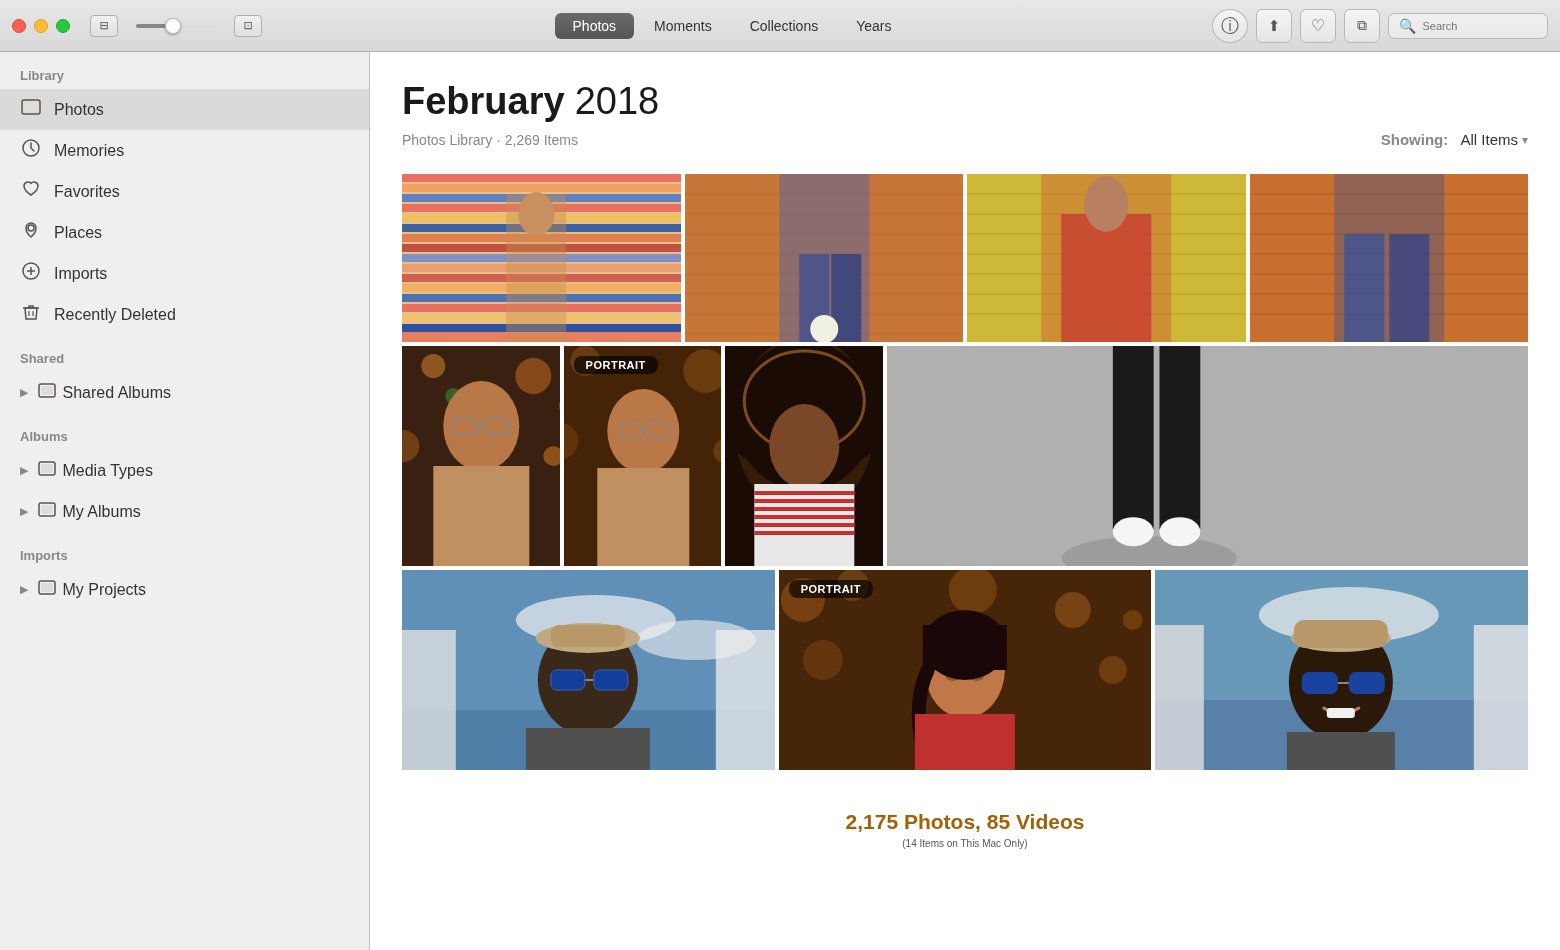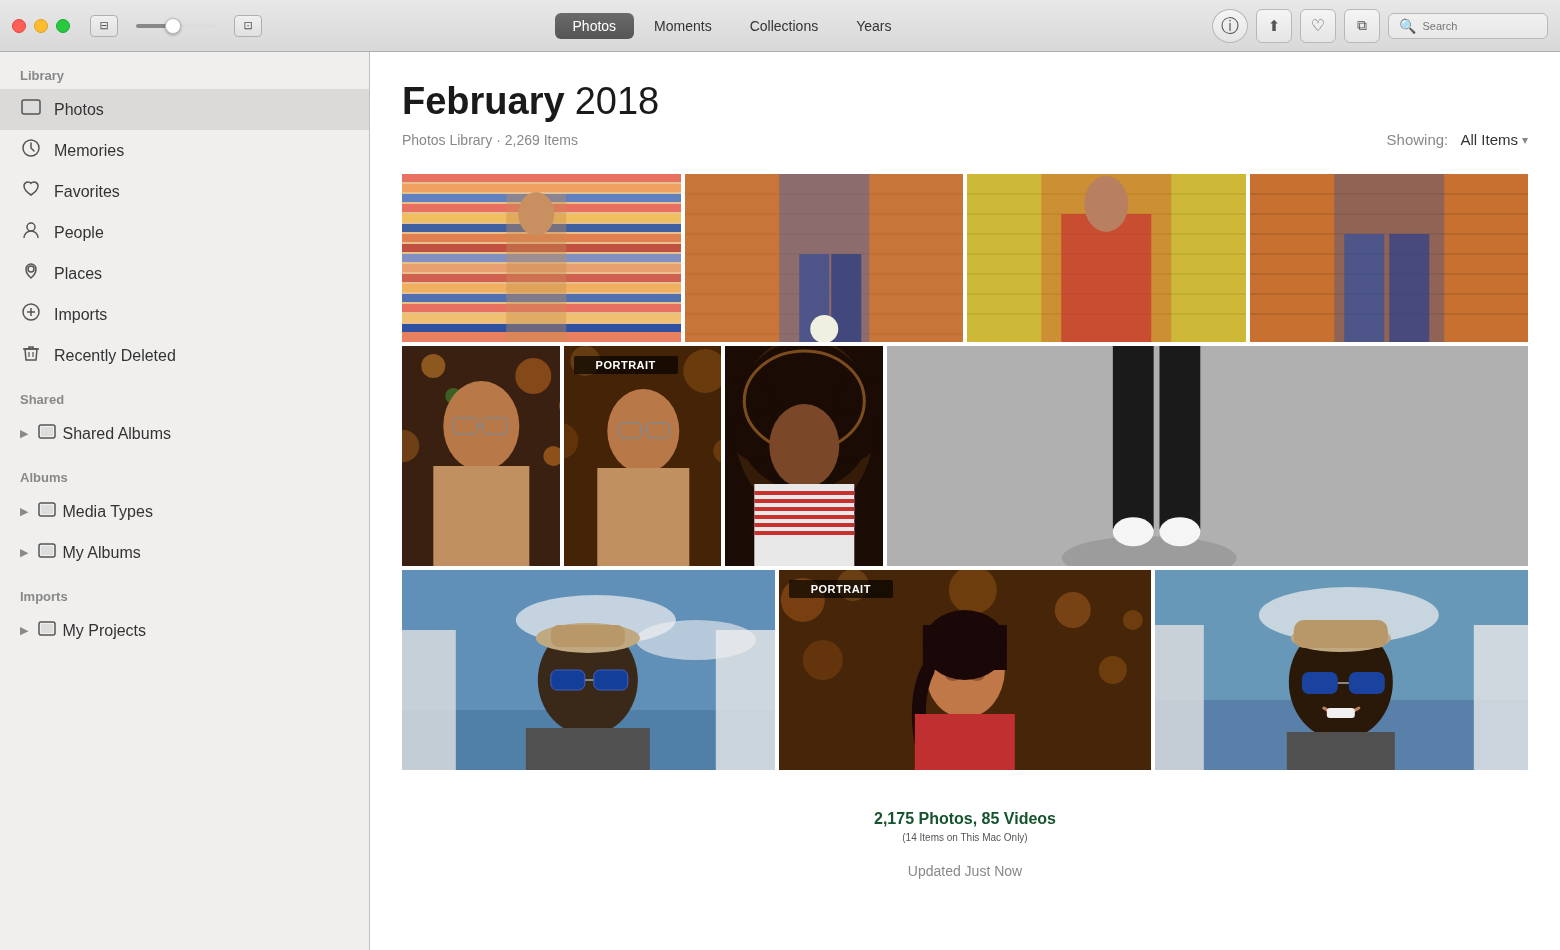--- a/index.html
+++ b/index.html
@@ -239,21 +239,21 @@
     }
     .showing-dropdown {
       display: flex;
       align-items: center;
       gap: 4px;
       font-size: 15px;
       color: #333;
       cursor: pointer;
     }
     .showing-label {
-      font-weight: 400;
+      font-weight: 700;
       color: #888;
     }
     .showing-value {
       font-weight: 500;
       color: #333;
     }
 
     
     .photo-grid {
       display: grid;
@@ -295,36 +295,36 @@
     
     .portrait-badge {
       position: absolute;
       top: 10px;
       left: 10px;
       background: rgba(0,0,0,0.65);
       color: white;
       font-size: 11px;
       font-weight: 600;
       letter-spacing: 0.5px;
-      padding: 3px 22px;
-      border-radius: 2px;
+      padding: 3px 12px;
+      border-radius: 8px;
     }
 
     
     .row3 .photo-cell { height: 200px; }
 
     .footer-stats {
       text-align: center;
       margin-top: 40px;
       padding-bottom: 10px;
     }
     .footer-count {
-      font-size: 16px;
+      font-size: 21px;
       font-weight: 700;
-      color: #14532d;
+      color: #a16207;
       margin-bottom: 4px;
     }
     .footer-local {
       font-size: 10px;
       color: #555;
       margin-bottom: 20px;
     }
     .footer-updated {
       font-size: 14px;
       color: #888;
@@ -404,29 +404,20 @@
 
     <div class="sidebar-item">
       <span class="sidebar-icon">
         <svg width="20" height="20" viewBox="0 0 20 20" fill="none">
           <path d="M10 16s-7-4.5-7-9a4 4 0 0 1 7-2.7A4 4 0 0 1 17 7c0 4.5-7 9-7 9z" stroke="#555" stroke-width="1.5" fill="none"></path>
         </svg>
       </span>
       <span class="sidebar-item-label">Favorites</span>
     </div>
 
-    <div class="sidebar-item">
-      <span class="sidebar-icon">
-        <svg width="20" height="20" viewBox="0 0 20 20" fill="none">
-          <circle cx="10" cy="7" r="4" stroke="#555" stroke-width="1.5" fill="none"></circle>
-          <path d="M3 18c0-3.87 3.13-7 7-7s7 3.13 7 7" stroke="#555" stroke-width="1.5" fill="none"></path>
-        </svg>
-      </span>
-      <span class="sidebar-item-label">People</span>
-    </div>
 
     <div class="sidebar-item">
       <span class="sidebar-icon">
         <svg width="20" height="20" viewBox="0 0 20 20" fill="none">
           <circle cx="10" cy="8" r="3" stroke="#555" stroke-width="1.5" fill="none"></circle>
           <path d="M10 3C7.24 3 5 5.24 5 8c0 5 5 9 5 9s5-4 5-9c0-2.76-2.24-5-5-5z" stroke="#555" stroke-width="1.5" fill="none"></path>
         </svg>
       </span>
       <span class="sidebar-item-label">Places</span>
     </div>
@@ -796,17 +787,16 @@
           <rect x="178" y="138" width="28" height="10" rx="3" fill="#f0f0f0"></rect>
 
           <rect x="138" y="162" width="108" height="38" fill="#505050"></rect>
         </svg>
       </div>
     </div>
 
     <div class="footer-stats">
       <div class="footer-count">2,175 Photos, 85 Videos</div>
       <div class="footer-local">(14 Items on This Mac Only)</div>
-      <div class="footer-updated">Updated Just Now</div>
     </div>
 
   </div>
 </div>
 
 </body></html>

